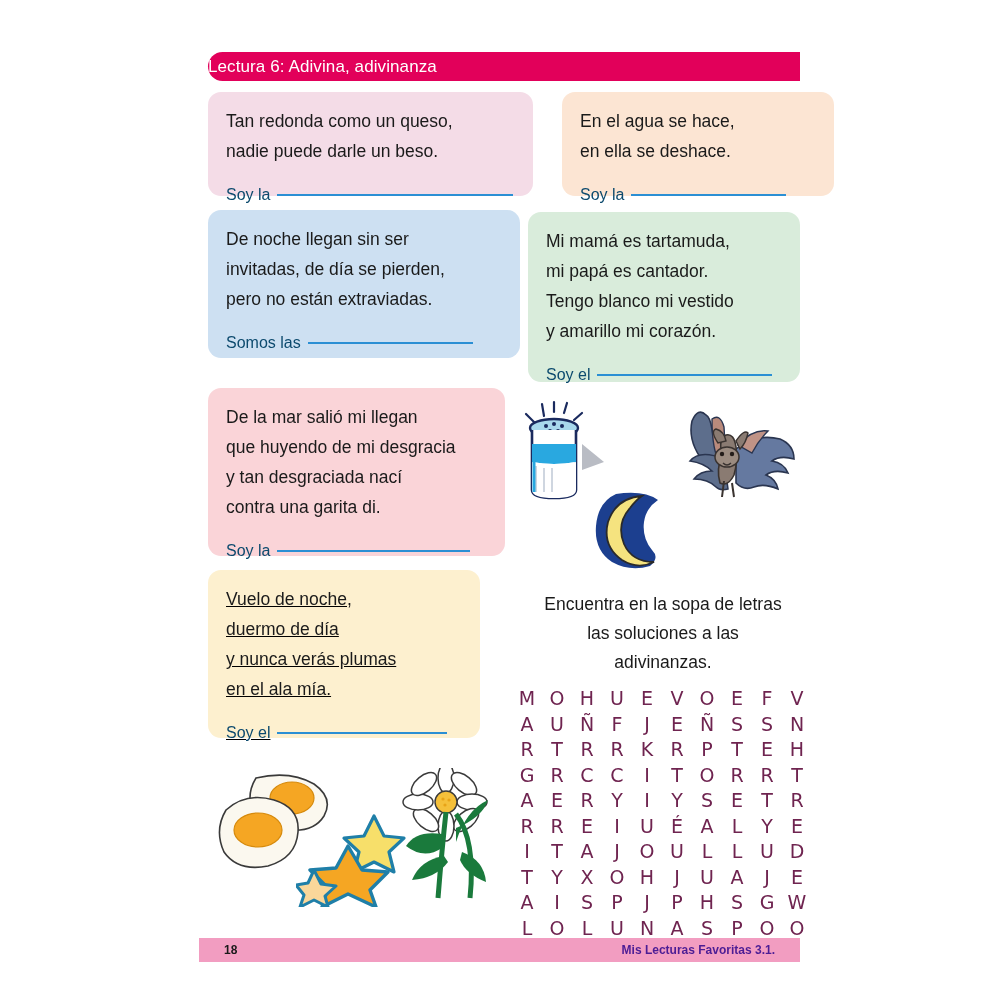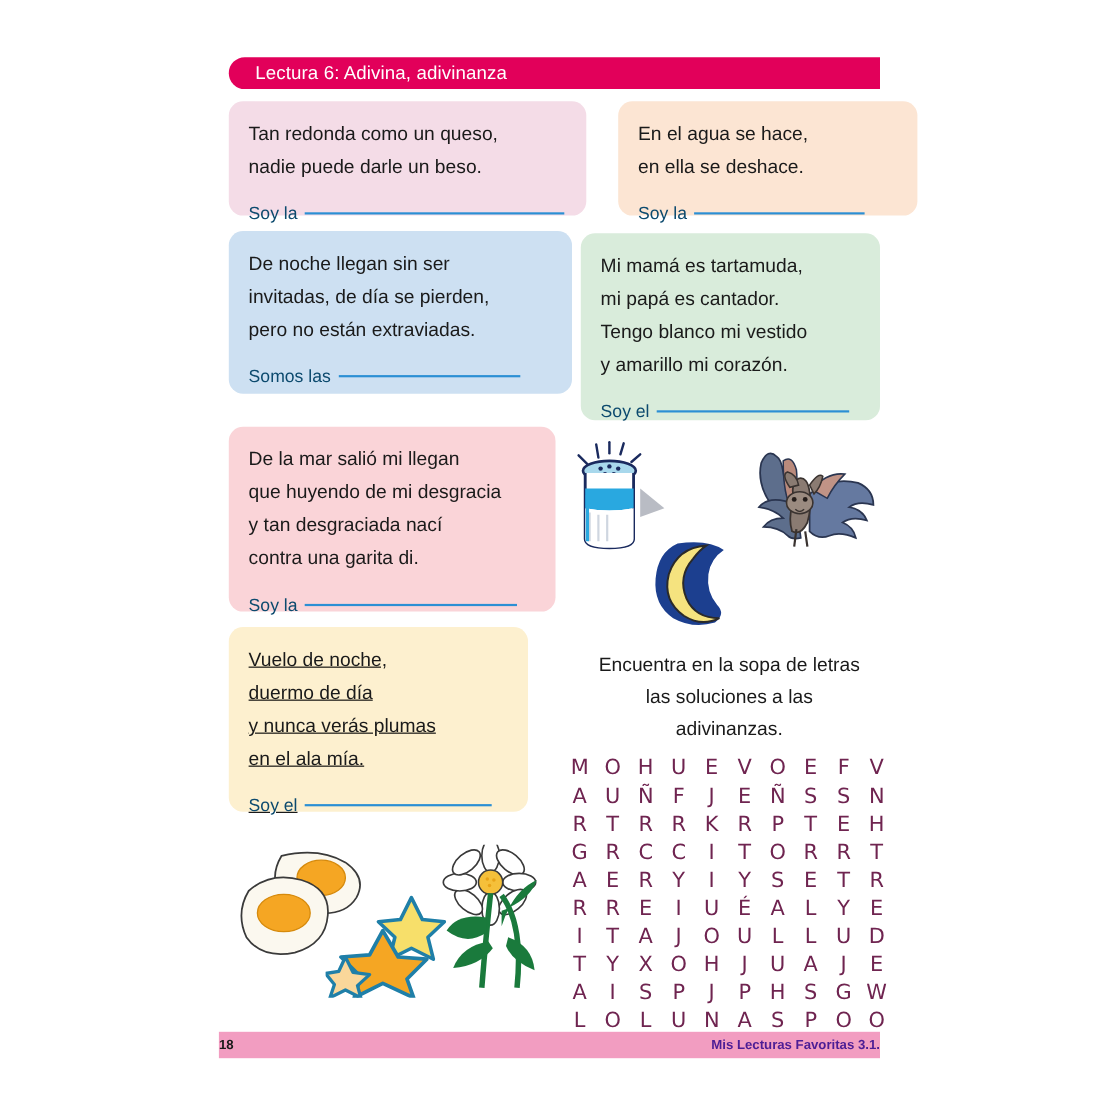--- a/index.html
+++ b/index.html
@@ -31,21 +31,20 @@
     height: 29px;
     background: #e2005a;
     border-radius: 15px 0 0 15px;
     display: flex;
     align-items: center;
   }
   .header-title {
     color: #ffffff;
     font-size: 17px;
     letter-spacing: 0.1px;
-    padding-left: 24px;
     white-space: nowrap;
   }
 
   
   .card {
     position: absolute;
     border-radius: 13px;
     box-sizing: border-box;
     padding: 14px 18px 12px 18px;
   }
@@ -116,21 +115,21 @@
   .footer-bar {
     position: absolute;
     left: 199px;
     top: 938px;
     width: 601px;
     height: 24px;
     background: #f29dc1;
     display: flex;
     align-items: center;
     justify-content: space-between;
-    padding: 0 0;
+    padding: 0 25px;
     box-sizing: border-box;
   }
   .footer-page {
     font-size: 12px;
     font-weight: bold;
     color: #1a1a1a;
   }
   .footer-book {
     font-size: 12px;
     font-weight: bold;

